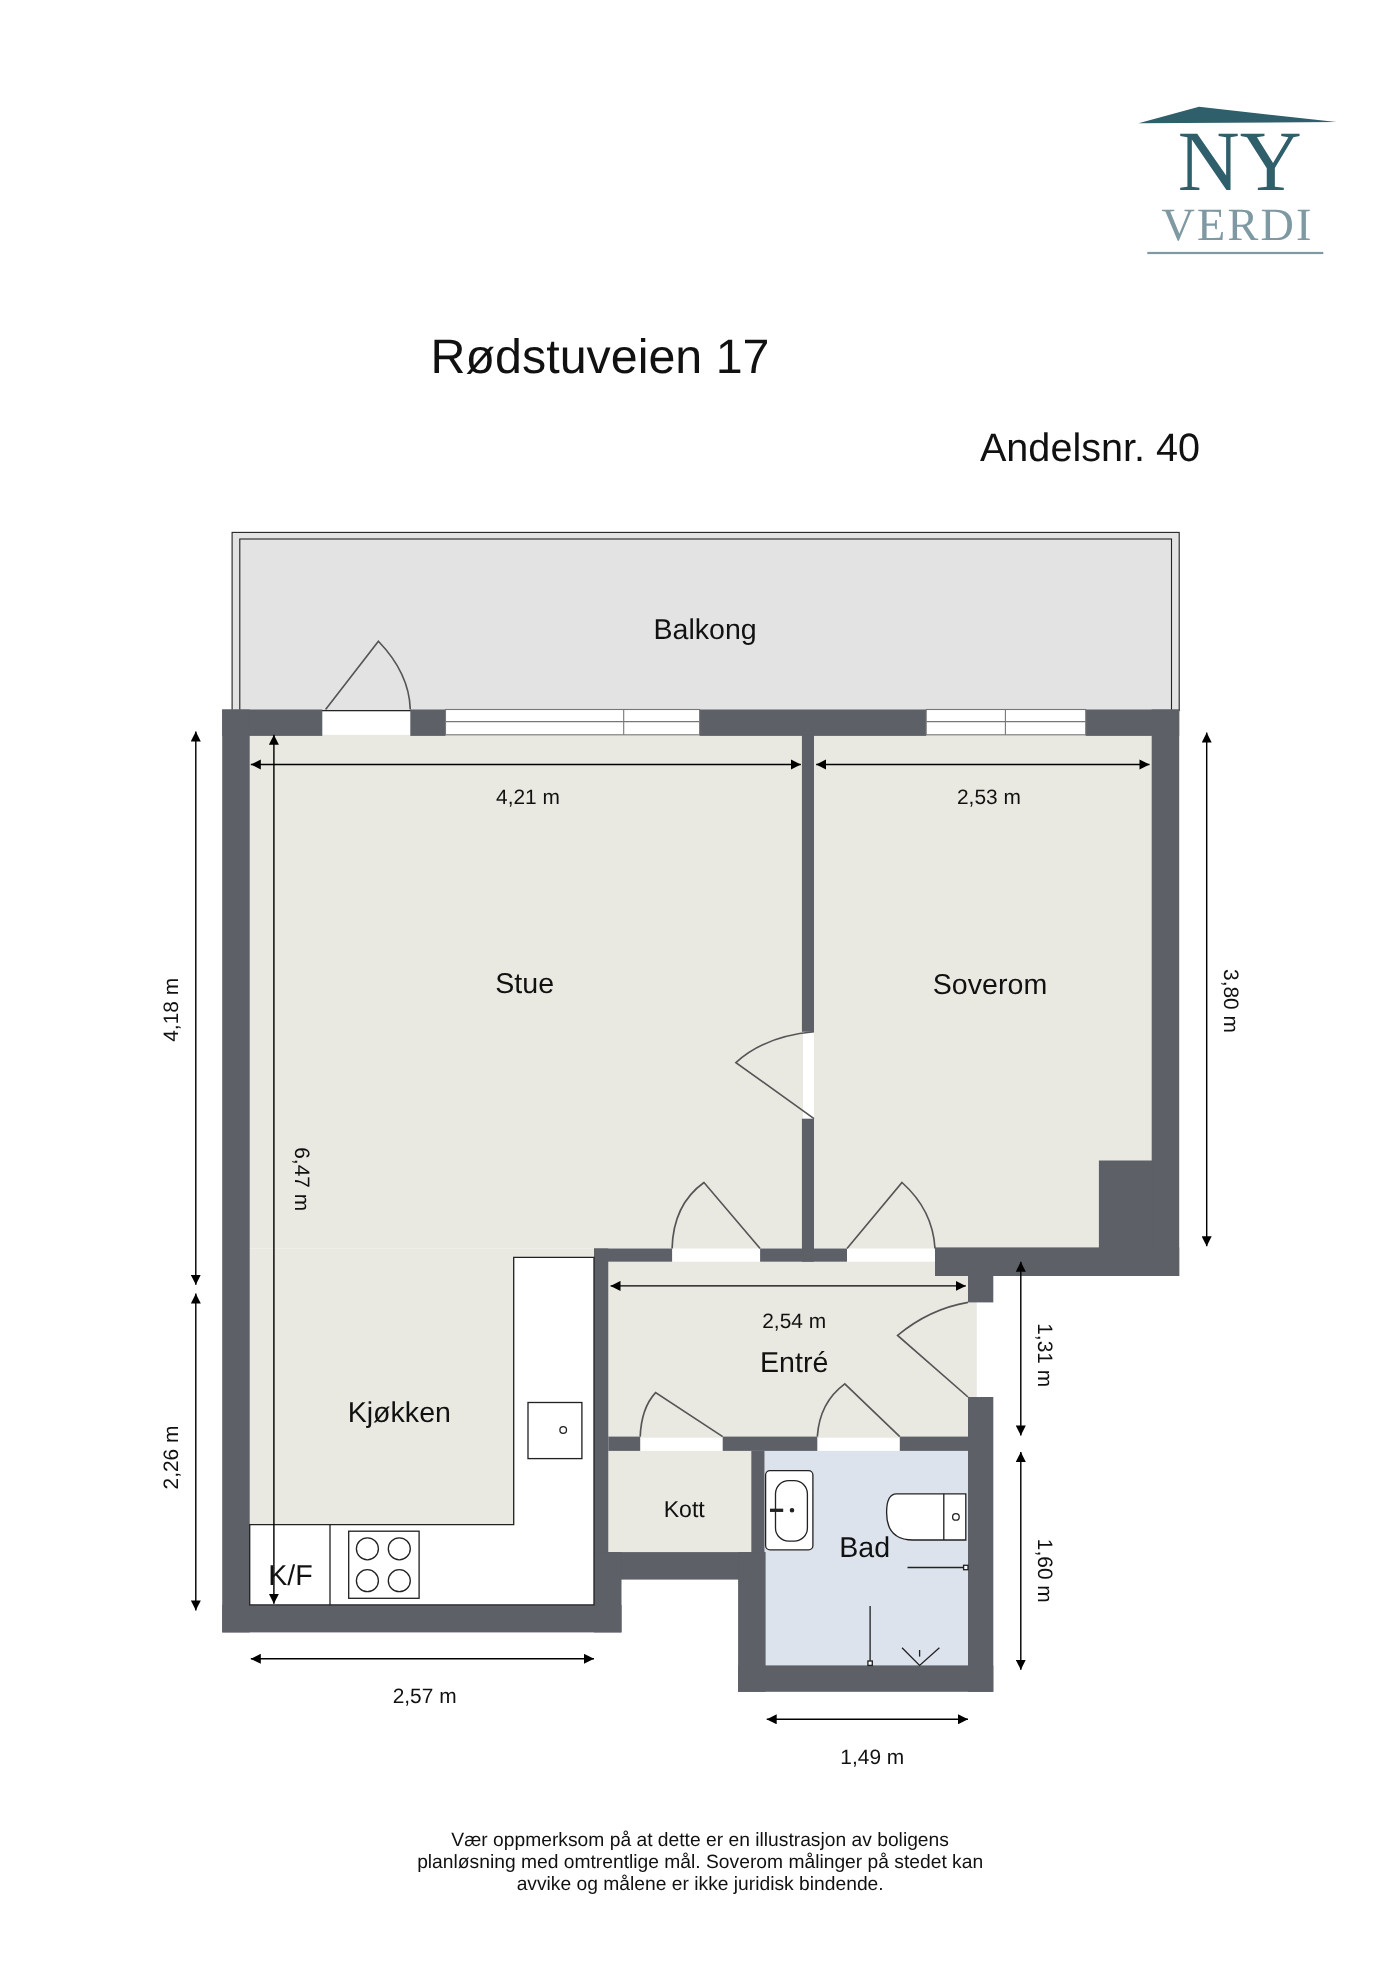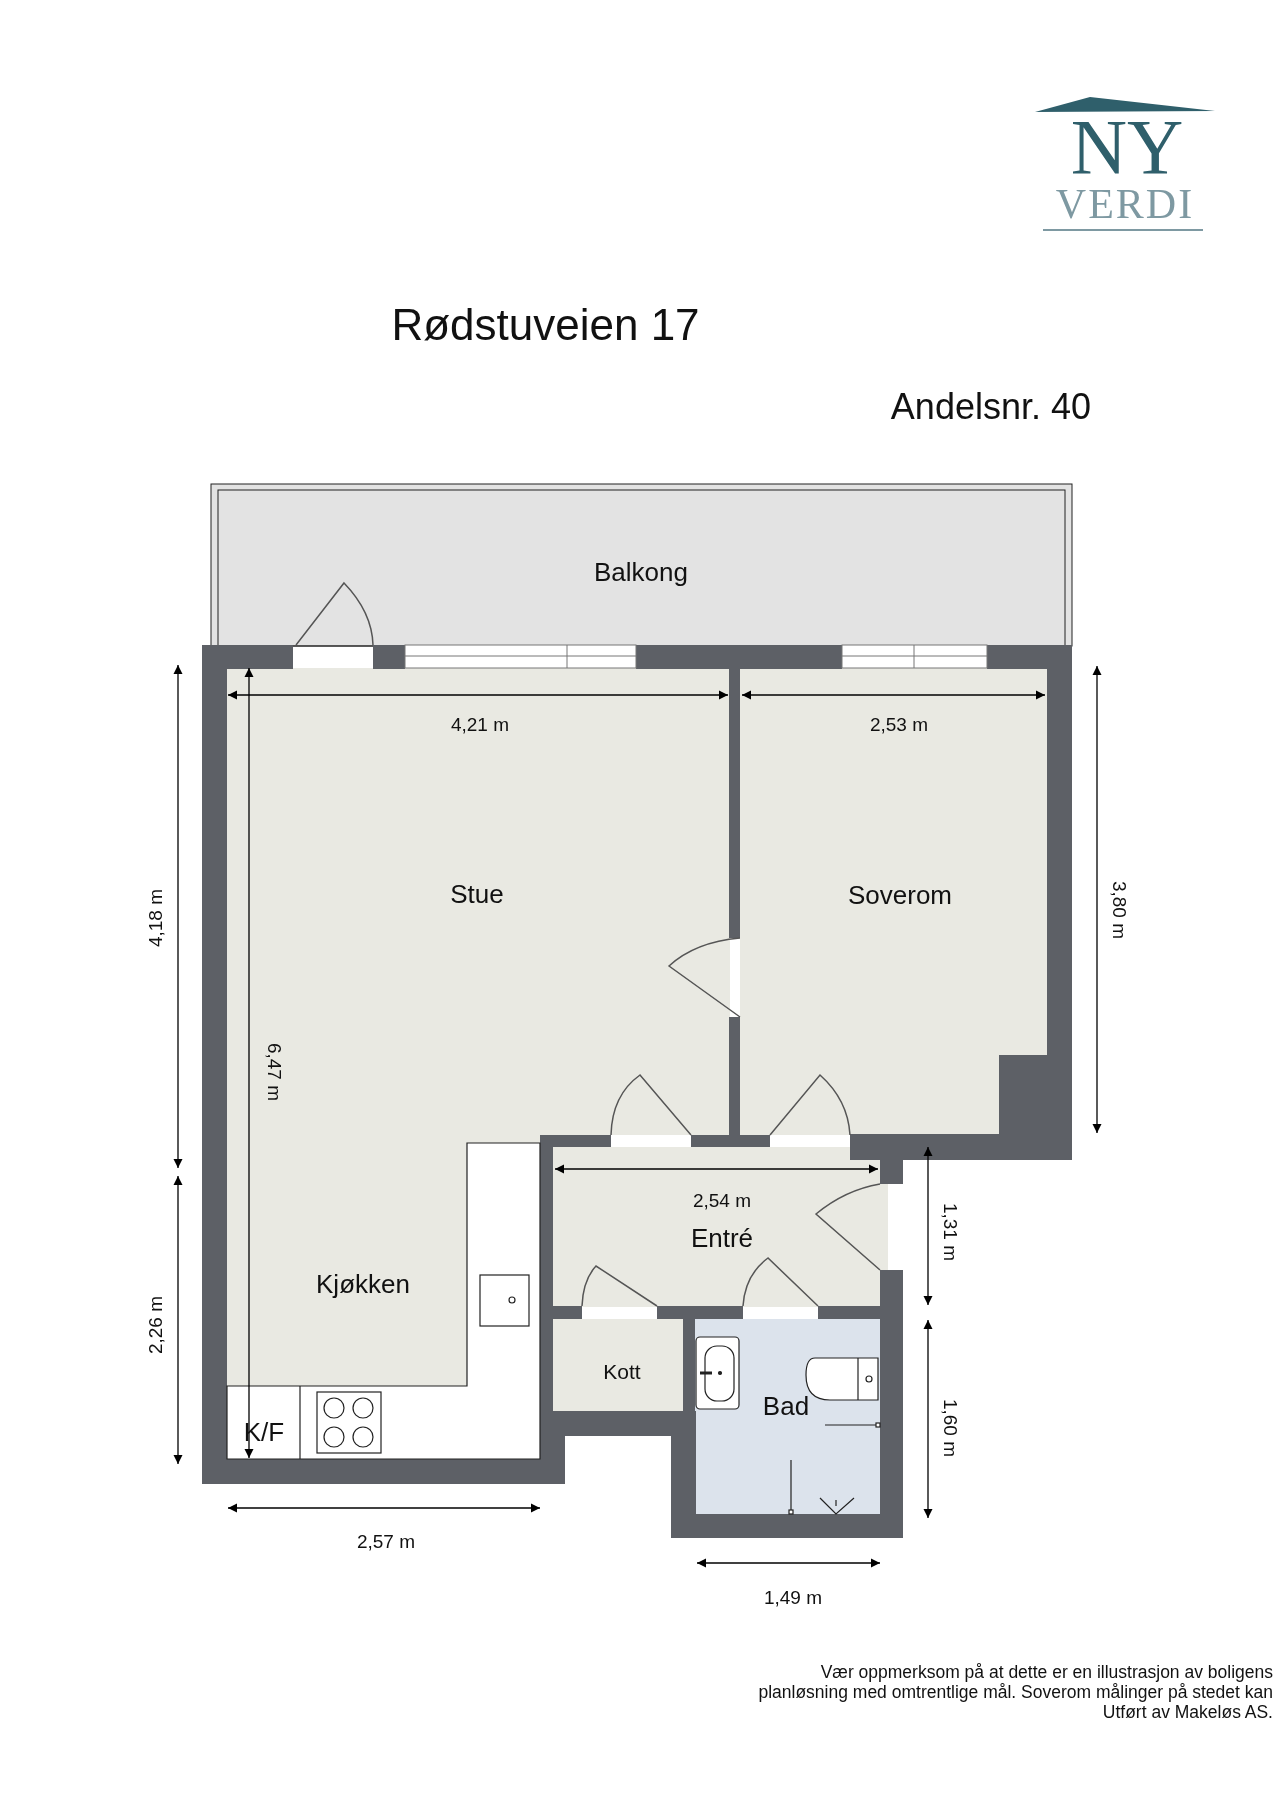--- a/index.html
+++ b/index.html
@@ -2,21 +2,21 @@
 <html><head>
 <meta charset="utf-8">
 <style>
   html, body { margin:0; padding:0; background:#ffffff; }
   body { width:1273px; height:1800px; position:relative; overflow:hidden; font-family:"Liberation Sans", sans-serif; color:#111; }
   .logo { position:absolute; left:1035px; top:80px; width:185px; height:145px;margin-top:15px; }
   .title { position:absolute; left:0; width:1091px; text-align:center; }
   #title { top:300px; font-size:44px; }
   #subtitle { top:386px; font-size:36px;text-align:right; }
   svg.plan { position:absolute; left:0; top:0; }
-  .footer { position:absolute; left:0; width:1273px; top:1662px; text-align:right; font-size:17.5px; line-height:20px; color:#111; }
+  .footer { position:absolute; left:0; width:1273px; top:1662px; text-align:center; font-size:17.5px; line-height:20px; color:#111; }
   .footer div { white-space:nowrap; }
   .room-label { font-family:"Liberation Sans", sans-serif; fill:#111; }
   .dim-label { font-family:"Liberation Sans", sans-serif; fill:#111; font-size:19px; }
 </style>
 </head>
 <body>
 
 <div class="logo">
   <svg width="185" height="145" viewBox="0 0 185 145">
     <polygon points="0,17 55,2 180,16" fill="#2f5f6b"></polygon>
@@ -182,14 +182,14 @@
   <text class="room-label" x="363" y="1293" font-size="26" text-anchor="middle">Kjøkken</text>
   <text class="room-label" x="722" y="1247" font-size="26" text-anchor="middle">Entré</text>
   <text class="room-label" x="622" y="1379" font-size="21" text-anchor="middle">Kott</text>
   <text class="room-label" x="786" y="1415" font-size="26" text-anchor="middle">Bad</text>
   <text class="room-label" x="264" y="1441" font-size="26" text-anchor="middle">K/F</text>
 </svg>
 
 <div class="footer">
   <div>Vær oppmerksom på at dette er en illustrasjon av boligens</div>
   <div>planløsning med omtrentlige mål. Soverom målinger på stedet kan</div>
-  <div>Utført av Makeløs AS.</div>
+  <div>avvike og målene er ikke juridisk bindende.</div>
 </div>
 
 </body></html>

